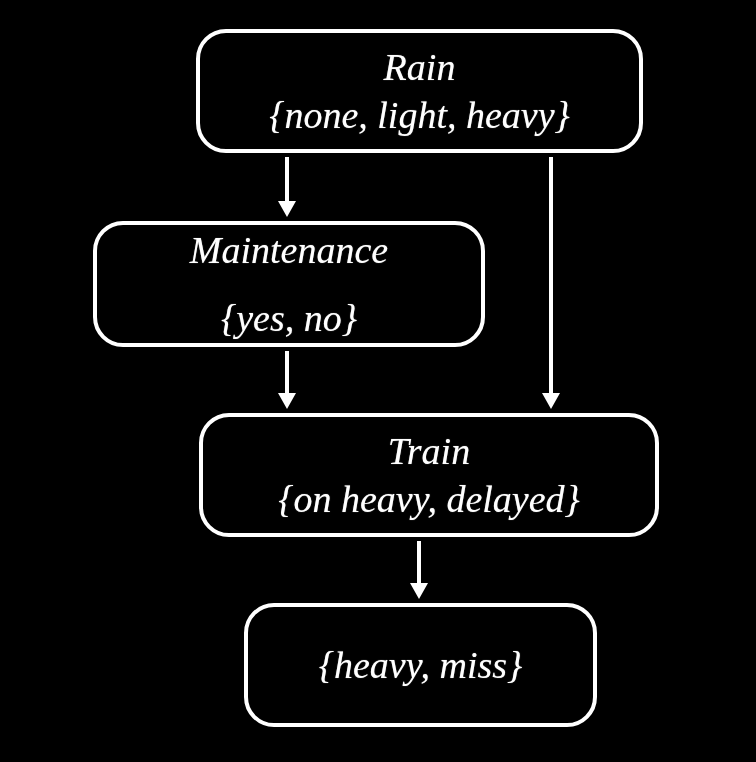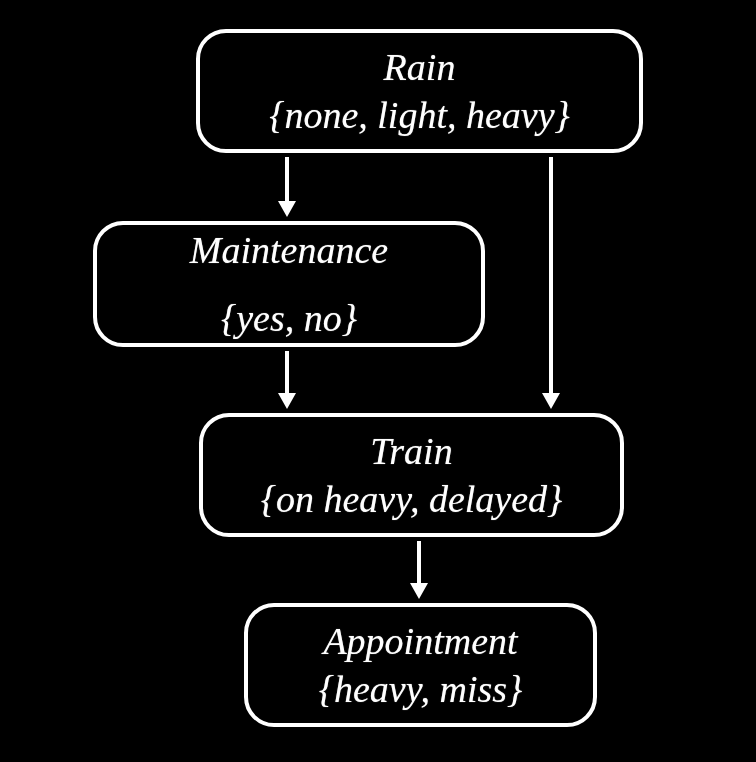--- a/index.html
+++ b/index.html
@@ -30,21 +30,21 @@
     font-style: italic;
     font-size: 38px;
     line-height: 48px;
     text-shadow: 0 0 1px rgba(255,255,255,0.6);
   }
   .node .node-label { white-space: nowrap; }
   .node .node-domain { white-space: nowrap; }
 
   #node-rain        { left: 196px; top: 29px;  width: 447px; height: 124px; }
   #node-maintenance { left: 93px;  top: 221px; width: 392px; height: 126px; gap: 20px; }
-  #node-train       { left: 199px; top: 413px; width: 425px; height: 124px; }
+  #node-train       { left: 199px; top: 413px; width: 460px; height: 124px; }
   #node-appointment { left: 244px; top: 603px; width: 353px; height: 124px; }
 
   .edge {
     position: absolute;
     width: 18px;
     display: flex;
     flex-direction: column;
     align-items: center;
   }
   .edge .shaft {
@@ -80,21 +80,20 @@
     <div class="node-label">Maintenance</div>
     <div class="node-domain">{yes, no}</div>
   </div>
 
   <div class="node" id="node-train">
     <div class="node-label">Train</div>
     <div class="node-domain">{on heavy, delayed}</div>
   </div>
 
   <div class="node" id="node-appointment">
-    <div class="node-label">Appointment</div>
     <div class="node-domain">{heavy, miss}</div>
   </div>
 
   <div class="edge" id="edge-rain-maintenance">
     <div class="shaft"></div>
     <div class="head"></div>
   </div>
 
   <div class="edge" id="edge-rain-train">
     <div class="shaft"></div>

